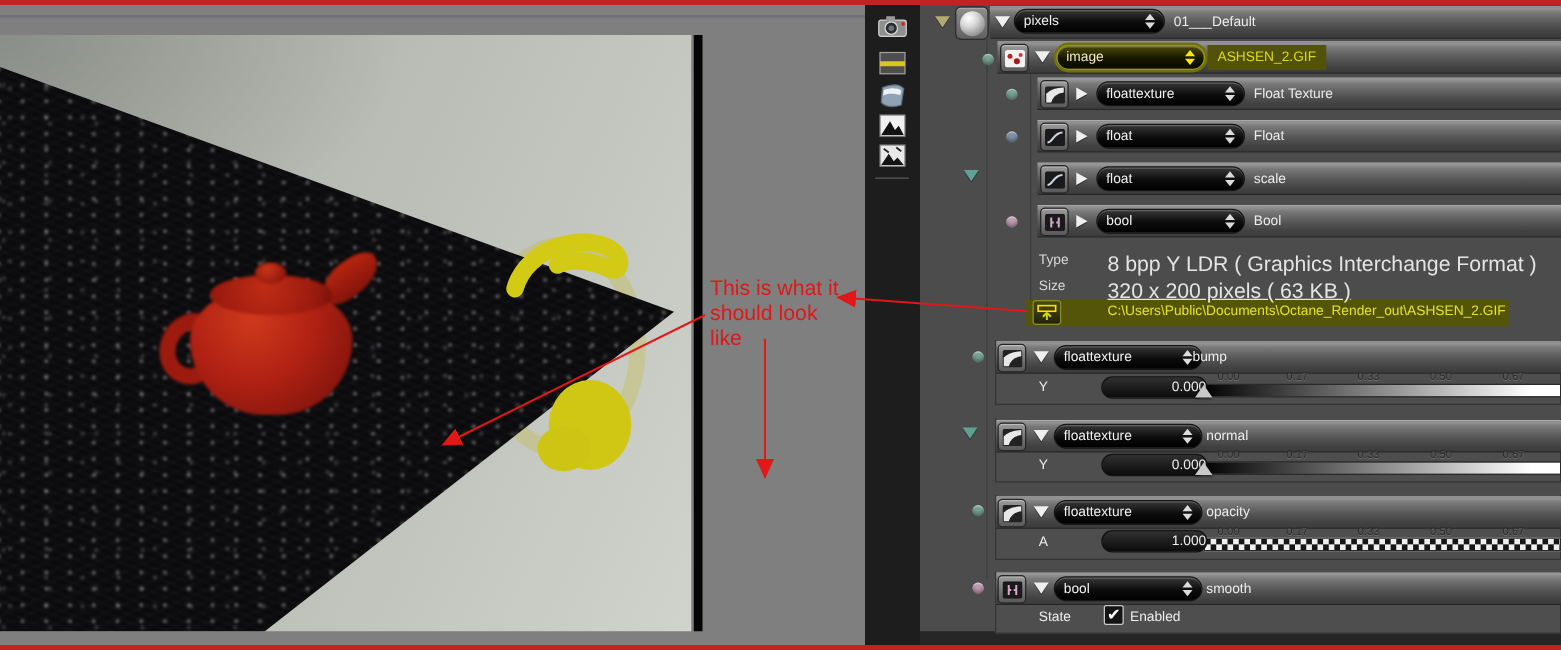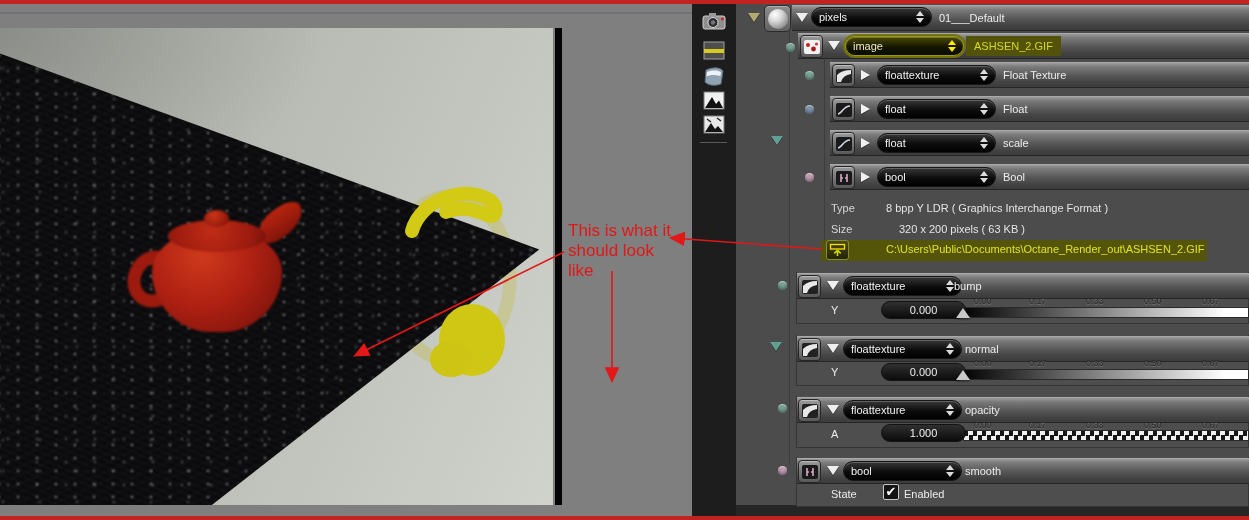--- a/index.html
+++ b/index.html
@@ -113,31 +113,31 @@
     background:linear-gradient(180deg,#9a9a9a,#595959); border:1px solid #262626;
     box-shadow:inset 0 1px 0 rgba(255,255,255,.35); display:flex; align-items:center; justify-content:center; }
 
   #sphere-btn { position:absolute; width:27px; height:27px; border-radius:5px; z-index:3; cursor:pointer;
     background:linear-gradient(180deg,#8e8e8e,#606060); border:1px solid #2c2c2c;
     box-shadow:inset 0 1px 0 rgba(255,255,255,.3); display:flex; align-items:center; justify-content:center; }
   #sphere-btn .ball { width:20px; height:20px; border-radius:50%;
     background:radial-gradient(circle at 35% 28%, #ffffff, #d8d8d8 35%, #9a9a9a 70%, #6e6e6e 100%); }
 
   .info-key { position:absolute; color:#d6d6d6; font-size:11px; z-index:3; }
-  .info-val { position:absolute; color:#e4e4e4; font-size:11px; z-index:3; white-space:nowrap; }
+  .info-val { position:absolute; color:#e4e4e4; font-size:17px; z-index:3; white-space:nowrap; }
 
   .pathbar { position:absolute; right:42px; height:21px; background:#55550a; z-index:2; }
   .path-btn { position:absolute; width:23px; height:20px; border-radius:3px; z-index:3; cursor:pointer;
     background:linear-gradient(180deg,#4a4a14,#23230a); border:1px solid #8a8a30;
     display:flex; align-items:center; justify-content:center; }
   .path-text { position:absolute; color:#e2e22a; font-size:11px; z-index:3; white-space:nowrap;text-align:right; }
 
   .vbox { position:absolute; width:85px; height:18px; border-radius:9px; z-index:3;
     background:linear-gradient(180deg,#303030,#0b0b0b); border:1px solid #131313;
-    color:#ececec; font-size:11px; text-align:center; line-height:17px; cursor:text; }
+    color:#ececec; font-size:11px; text-align:right; line-height:17px; cursor:text; }
   .tick { position:absolute; color:#2b2b2b; font-size:9px; z-index:3; text-shadow:0 1px 0 rgba(255,255,255,.18); }
   .strip { position:absolute; left:963px; right:0; height:11px; z-index:2;
     border:1px solid #2a2a2a; cursor:pointer; }
   .strip.grad { background:linear-gradient(90deg,#030303 0%, #ffffff 92%); }
   .strip.checker { background-image:conic-gradient(#f0f0f0 25%, #161616 0 50%, #f0f0f0 0 75%, #161616 0);
     background-size:9px 9px; background-color:#fff; }
   .handle { position:absolute; width:0; height:0; z-index:4; cursor:grab;
     border-left:7px solid transparent; border-right:7px solid transparent; border-bottom:10px solid #c9c9c9;
     filter:drop-shadow(0 1px 1px rgba(0,0,0,.6)); }
 
@@ -348,21 +348,21 @@
       <span class="ud">
           <i class="up"></i>
           <i class="dn"></i>
         </span>
     </div>
     <div class="rowlabel" style="left:267px; top:167px;">Bool</div>
 
     <div class="info-key" style="left:95px; top:198px;">Type</div>
     <div class="info-val" style="left:150px; top:198px;">8 bpp Y LDR ( Graphics Interchange Format )</div>
     <div class="info-key" style="left:95px; top:219px;">Size</div>
-    <div class="info-val" style="left:163px; top:219px;">320 x 200 pixels ( 63 KB )</div>
+    <div class="info-val" style="left:150px; top:219px;text-decoration:underline;">320 x 200 pixels ( 63 KB )</div>
 
     <div class="pathbar" style="left:85px; top:236px;"></div>
     <div class="path-btn" style="left:90px; top:236px;">
       <svg width="17" height="14" viewBox="0 0 17 14">
         <rect x="1.5" y="1.5" width="14" height="4.5" fill="none" stroke="#ffe000" stroke-width="1.3"></rect>
         <path d="M8.5,13 V7.8 M8.5,7.2 l-3.2,3.2 M8.5,7.2 l3.2,3.2" stroke="#cfe000" stroke-width="1.5" fill="none"></path>
       </svg>
     </div>
     <div class="path-text" style="left:150px; top:239px;">C:\Users\Public\Documents\Octane_Render_out\ASHSEN_2.GIF</div>
 

